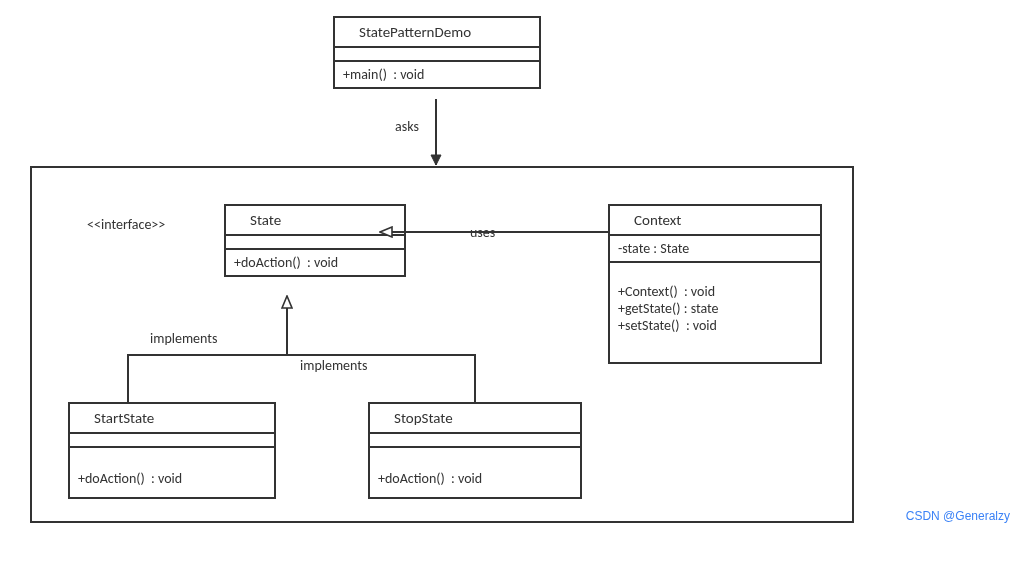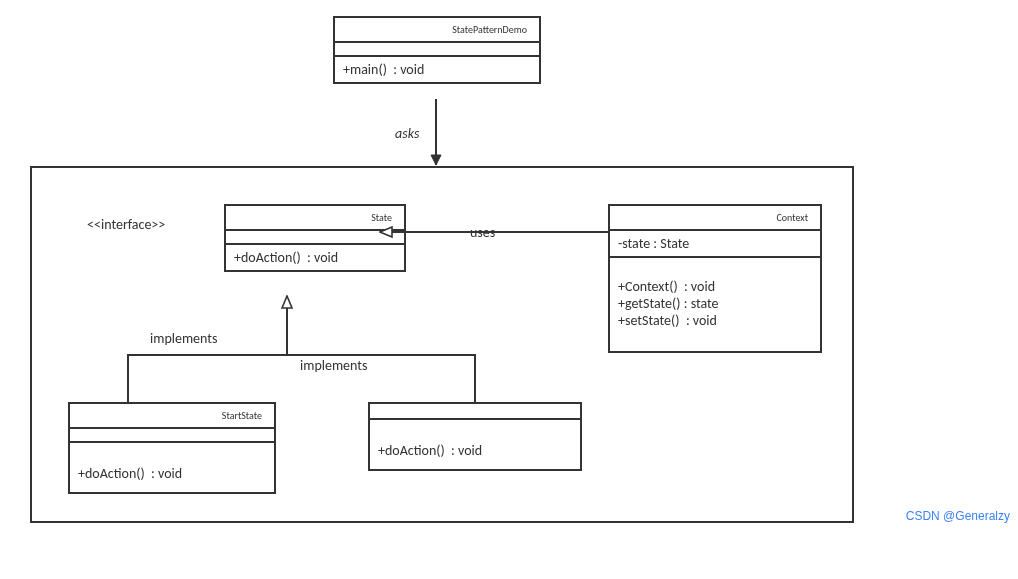--- a/index.html
+++ b/index.html
@@ -27,23 +27,23 @@
   .compartment {
     border-top: 2px solid #333;
     padding: 4px 8px;
     box-sizing: border-box;
     min-height: 10px;
     text-align: left;
     white-space: pre;
   }
   .compartment:first-child {
     border-top: none;
-    text-align: right;
-    padding: 5px 12px;
-    font-size: 10px;
+    text-align: left;
+    padding: 5px 24px;
+    font-size: 15px;
   }
   .package {
     position: absolute;
     border: 2px solid #333;
     background: transparent;
     box-sizing: border-box;
   }
   .label {
     position: absolute;
     font-size: 14px;
@@ -83,37 +83,38 @@
 
   <div class="uml-class" style="left:196px; top:204px; width:182px;margin-left:28px;">
     <div class="compartment">State</div>
     <div class="compartment" style="height:14px; padding:2px 8px;"></div>
     <div class="compartment">+doAction()  : void</div>
   </div>
 
   <div class="uml-class" style="left:608px; top:204px; width:214px;">
     <div class="compartment">Context</div>
     <div class="compartment">-state : State</div>
-    <div class="compartment" style="padding-top:20px; padding-bottom:22px;">+Context()  : void
+    <div class="compartment" style="padding-top:20px; padding-bottom:28px;">+Context()  : void
 +getState() : state
 +setState()  : void</div>
   </div>
 
   <div class="uml-class" style="left:68px; top:402px; width:208px;">
     <div class="compartment">StartState</div>
     <div class="compartment" style="height:14px; padding:2px 8px;"></div>
     <div class="compartment" style="padding-top:22px; padding-bottom:10px;">+doAction()  : void</div>
   </div>
 
   <div class="uml-class" style="left:368px; top:402px; width:214px;">
+    <div class="compartment">StopState</div>
     <div class="compartment" style="height:14px; padding:2px 8px;"></div>
     <div class="compartment" style="padding-top:22px; padding-bottom:10px;">+doAction()  : void</div>
   </div>
 
-  <div class="label" style="left:395px; top:125px;font-style:italic;">asks</div>
+  <div class="label" style="left:395px; top:118px;">asks</div>
   <div class="label" style="left:470px; top:216px;margin-top:8px;">uses</div>
   <div class="label" style="left:150px; top:330px;">implements</div>
   <div class="label" style="left:300px; top:357px;">implements</div>
 
   <div class="watermark">CSDN @Generalzy</div>
 
   <svg class="arrows">
     <defs>
       <marker id="closed-arrow" markerWidth="14" markerHeight="12" refX="13" refY="6" orient="auto" markerUnits="userSpaceOnUse">
         <path d="M1,1 L13,6 L1,11 Z" fill="#fff" stroke="#333" stroke-width="1.6"></path>

